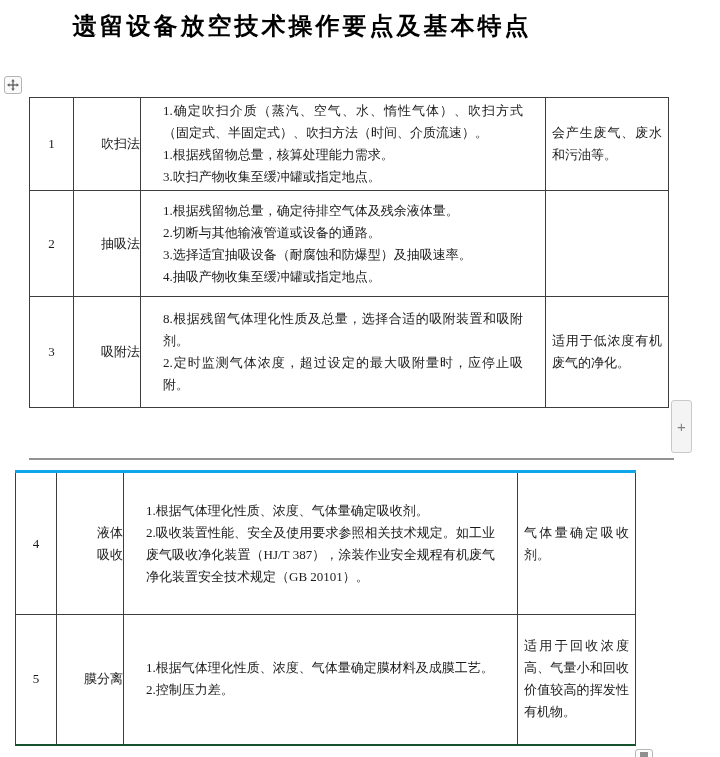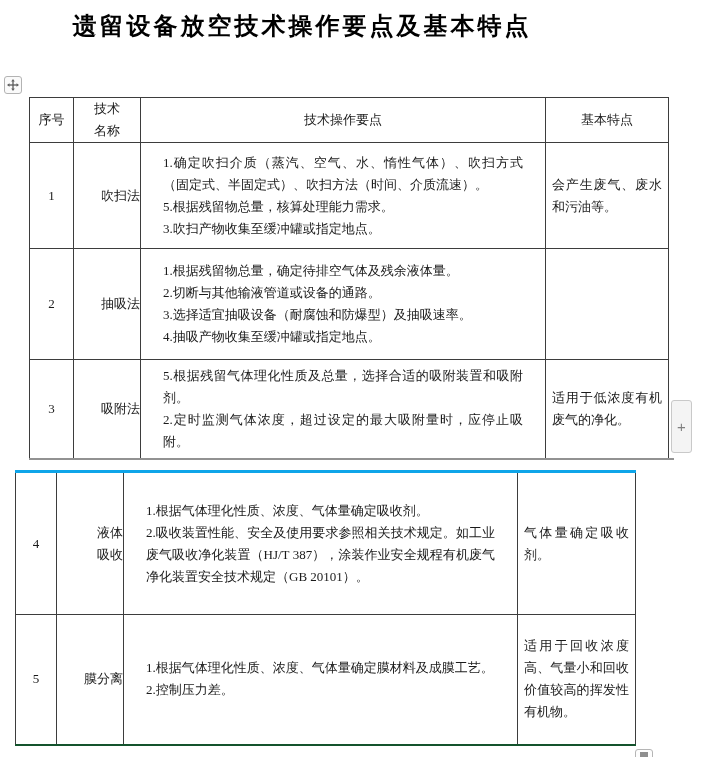--- a/index.html
+++ b/index.html
@@ -80,53 +80,46 @@
 </div>
 
 <table id="t1">
   <colgroup>
       <col style="width:44px">
       <col style="width:67px">
       <col style="width:405px">
       <col style="width:123px">
     </colgroup>
   <tbody>
-      <tr>
-    <td class="c-head">序号</td>
-    <td class="c-head">技术
-名称</td>
-    <td class="c-head">技术操作要点</td>
-    <td class="c-head">基本特点</td>
-  </tr>
   <tr>
     <td class="c-no">1</td>
     <td class="c-name">吹扫法</td>
     <td class="c-points">
       <div class="pt">1.确定吹扫介质（蒸汽、空气、水、惰性气体）、吹扫方式（固定式、半固定式）、吹扫方法（时间、介质流速）。</div>
-      <div class="pt">5.根据残留物总量，核算处理能力需求。</div>
+      <div class="pt">1.根据残留物总量，核算处理能力需求。</div>
       <div class="pt">3.吹扫产物收集至缓冲罐或指定地点。</div>
     </td>
     <td class="c-feat">会产生废气、废水和污油等。</td>
   </tr>
   <tr>
     <td class="c-no">2</td>
     <td class="c-name">抽吸法</td>
     <td class="c-points">
       <div class="pt">1.根据残留物总量，确定待排空气体及残余液体量。</div>
       <div class="pt">2.切断与其他输液管道或设备的通路。</div>
       <div class="pt">3.选择适宜抽吸设备（耐腐蚀和防爆型）及抽吸速率。</div>
       <div class="pt">4.抽吸产物收集至缓冲罐或指定地点。</div>
     </td>
     <td class="c-feat"></td>
   </tr>
   <tr>
     <td class="c-no">3</td>
     <td class="c-name">吸附法</td>
     <td class="c-points">
-      <div class="pt">5.根据残留气体理化性质及总量，选择合适的吸附装置和吸附剂。</div>
+      <div class="pt">8.根据残留气体理化性质及总量，选择合适的吸附装置和吸附剂。</div>
       <div class="pt">2.定时监测气体浓度，超过设定的最大吸附量时，应停止吸附。</div>
     </td>
     <td class="c-feat">适用于低浓度有机废气的净化。</td>
   </tr>
 </tbody>
   </table>
 
 <div class="break-shadow"></div>
 
 <table id="t2">

